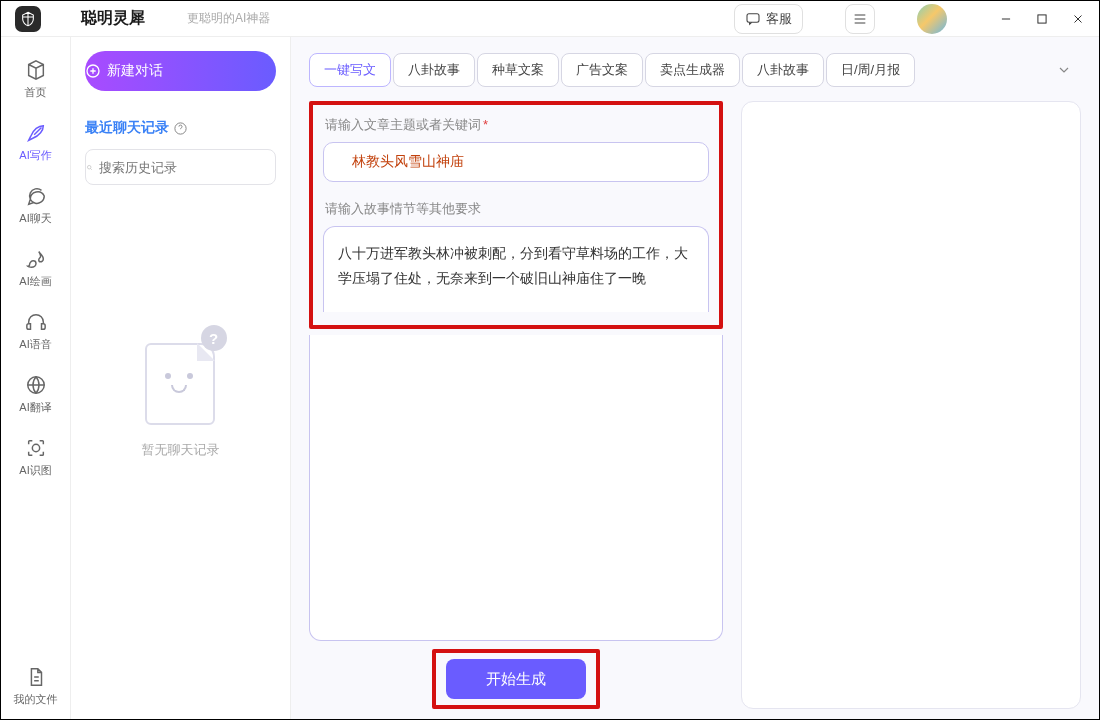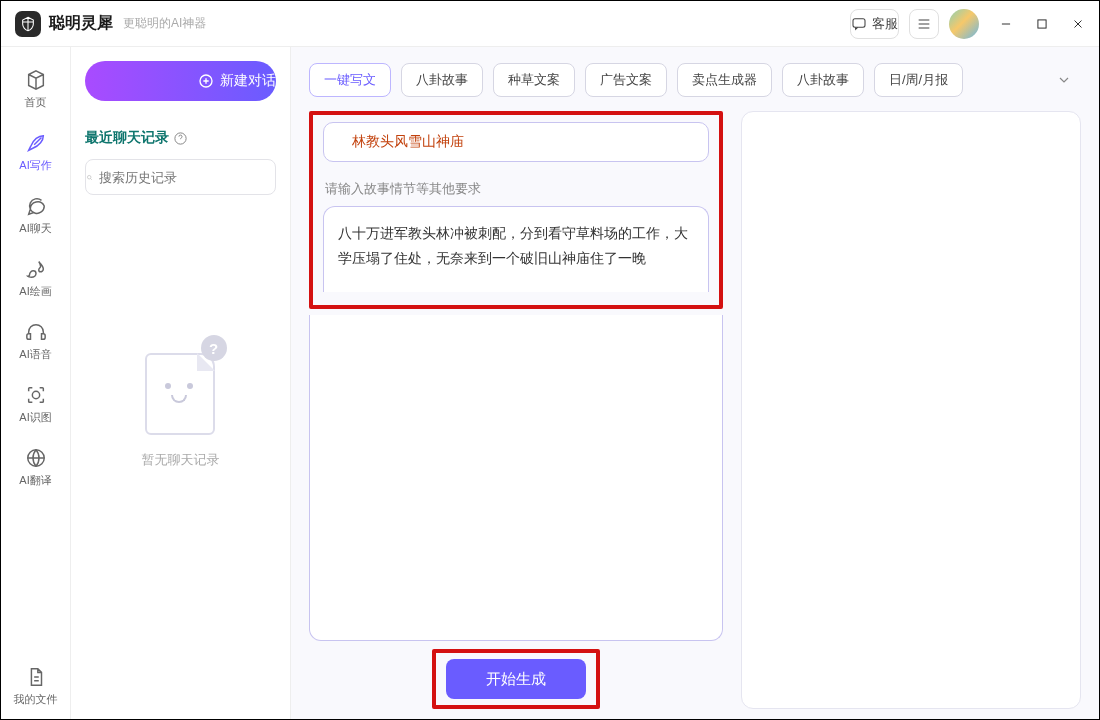--- a/index.html
+++ b/index.html
@@ -14,42 +14,43 @@
   .app {
     width: 1100px;
     height: 720px;
     display: flex;
     flex-direction: column;
     border: 1px solid #000;
     overflow: hidden;
   }
   
   .titlebar {
-    height: 46px;
+    height: 36px;
     display: flex;
     align-items: center;
     padding: 0 12px 0 14px;
     border-bottom: 1px solid #eee;
     flex-shrink: 0;
+    gap: 32px;
   }
   .logo-badge {
     width: 26px; height: 26px;
     background: #2a2a2a;
     border-radius: 7px;
     display: flex; align-items: center; justify-content: center;
     margin-right: 8px;
   }
   .logo-badge svg { width: 16px; height: 16px; stroke: #fff; fill: none; stroke-width: 1.6; }
   .app-name { font-weight: 700; font-size: 16px; color: #1a1a1a; }
   .app-tagline { font-size: 12px; color: #aaa; margin-left: 10px; }
   .titlebar-spacer { flex: 1; }
   .kefu {
     display: flex; align-items: center;
     border: 1px solid #e0e0e0; border-radius: 8px;
-    height: 30px; padding: 0 0; margin-right: 10px;
+    height: 30px; padding: 0 10px; margin-right: 10px;
     font-size: 13px; color: #444; cursor: pointer;
   }
   .kefu svg { width: 16px; height: 16px; margin-right: 5px; stroke: #444; fill: none; stroke-width: 1.6; }
   .hamburger {
     width: 30px; height: 30px; border: 1px solid #e0e0e0; border-radius: 8px;
     display: flex; align-items: center; justify-content: center; margin-right: 10px; cursor: pointer;
   }
   .hamburger svg { width: 16px; height: 16px; stroke: #444; fill: none; stroke-width: 1.8; }
   .avatar {
     width: 30px; height: 30px; border-radius: 50%;
@@ -87,28 +88,28 @@
     display:flex; flex-direction:column;
     flex-shrink: 0;
   }
   .new-chat-btn {
     height: 40px;
     border-radius: 20px;
     background: linear-gradient(90deg, #a94bff 0%, #6a5cff 100%);
     color:#fff;
     font-size:14px;
     font-weight:500;
-    display:flex; align-items:center; justify-content:flex-end;
+    display:flex; align-items:center; justify-content:flex-start;
     cursor:pointer;
     margin-bottom: 28px;
   }
   .new-chat-btn svg { width:16px; height:16px; stroke:#fff; fill:none; stroke-width:2; margin-right:6px;}
   .recent-header {
     display:flex; align-items:center;
-    font-size:14px; font-weight:600; color:#0f766e;
+    font-size:14px; font-weight:600; color:#3b82f6;
     margin-bottom:12px;
   }
   .recent-header svg { width:15px; height:15px; stroke:#888; fill:none; stroke-width:1.6; margin-left:4px;}
   .search-box {
     height:36px; border:1px solid #e3e3e8; border-radius:8px;
     display:flex; align-items:center; padding:0 0;
     color:#999;
     margin-bottom: 30px;
   }
   .search-box svg{ width:15px; height:15px; stroke:#aaa; fill:none; stroke-width:1.8; margin-right:6px;}
@@ -152,21 +153,21 @@
 
   
   .main-col {
     flex:1;
     background:#f9f9fd;
     display:flex; flex-direction:column;
     min-height:0;
     padding: 16px 18px 10px;
   }
   .chip-row {
-    display:flex; gap:10px; align-items:center;
+    display:flex; gap:2px; align-items:center;
     flex-shrink:0;
   }
   .chip {
     height:34px; padding:0 14px;
     border:1.5px solid #d6d6e3; border-radius:8px;
     background:#fff;
     display:flex;align-items:center;
     font-size:13px; color:#444; cursor:pointer;
     white-space:nowrap;
   }
@@ -304,30 +305,30 @@
         <span>AI绘画</span>
       </div>
       <div class="side-item">
         <svg viewBox="0 0 24 24">
             <path d="M4 14v-2a8 8 0 0 1 16 0v2 M4 14a2 2 0 0 0-2 2v2a2 2 0 0 0 2 2h2v-6H4z M20 14a2 2 0 0 1 2 2v2a2 2 0 0 1-2 2h-2v-6h2z"></path>
           </svg>
         <span>AI语音</span>
       </div>
       <div class="side-item">
         <svg viewBox="0 0 24 24">
-            <path d="M4 8V5a1 1 0 0 1 1-1h3 M20 8V5a1 1 0 0 0-1-1h-3 M4 16v3a1 1 0 0 0 1 1h3 M20 16v3a1 1 0 0 1-1 1h-3 M8 12a4 4 0 0 1 8 0 M8 12a4 4 0 0 0 8 0"></path>
-          </svg>
-        <span>AI识图</span>
-      </div>
-      <div class="side-item">
-        <svg viewBox="0 0 24 24">
             <circle cx="12" cy="12" r="9"></circle>
             <path d="M12 3a14 14 0 0 1 0 18 M12 3a14 14 0 0 0 0 18 M3 12h18"></path>
           </svg>
         <span>AI翻译</span>
+      </div>
+      <div class="side-item">
+        <svg viewBox="0 0 24 24">
+            <path d="M4 8V5a1 1 0 0 1 1-1h3 M20 8V5a1 1 0 0 0-1-1h-3 M4 16v3a1 1 0 0 0 1 1h3 M20 16v3a1 1 0 0 1-1 1h-3 M8 12a4 4 0 0 1 8 0 M8 12a4 4 0 0 0 8 0"></path>
+          </svg>
+        <span>AI识图</span>
       </div>
       <div class="side-spacer"></div>
       <div class="side-item">
         <svg viewBox="0 0 24 24">
             <path d="M7 3h7l4 4v14H7z M14 3v4h4 M10 12h5 M10 16h5"></path>
           </svg>
         <span>我的文件</span>
       </div>
     </div>
 
@@ -394,20 +395,23 @@
           <svg viewBox="0 0 24 24">
               <path d="M6 9l6 6 6-6"></path>
             </svg>
         </div>
       </div>
 
       <div class="content-row">
         <div class="form-pane">
           <div class="form-inner">
             <div class="highlight-box">
+              <div class="field-label">
+                <span>请输入文章主题或者关键词</span><span class="req">*</span>
+              </div>
               <input class="text-input" value="林教头风雪山神庙" style="">
               <div class="field-label" style="margin-top:18px;">请输入故事情节等其他要求</div>
               <textarea class="big-text" style="height: 86px; border-bottom: none; border-bottom-left-radius: 0px; border-bottom-right-radius: 0px;">八十万进军教头林冲被刺配，分到看守草料场的工作，大学压塌了住处，无奈来到一个破旧山神庙住了一晚</textarea>
             </div>
             <div class="textarea-wrap">
               <textarea class="big-text" style="border-top: none; border-top-left-radius: 0px; border-top-right-radius: 0px;"></textarea>
             </div>
           </div>
           <div class="gen-row">
             <div class="gen-highlight">

